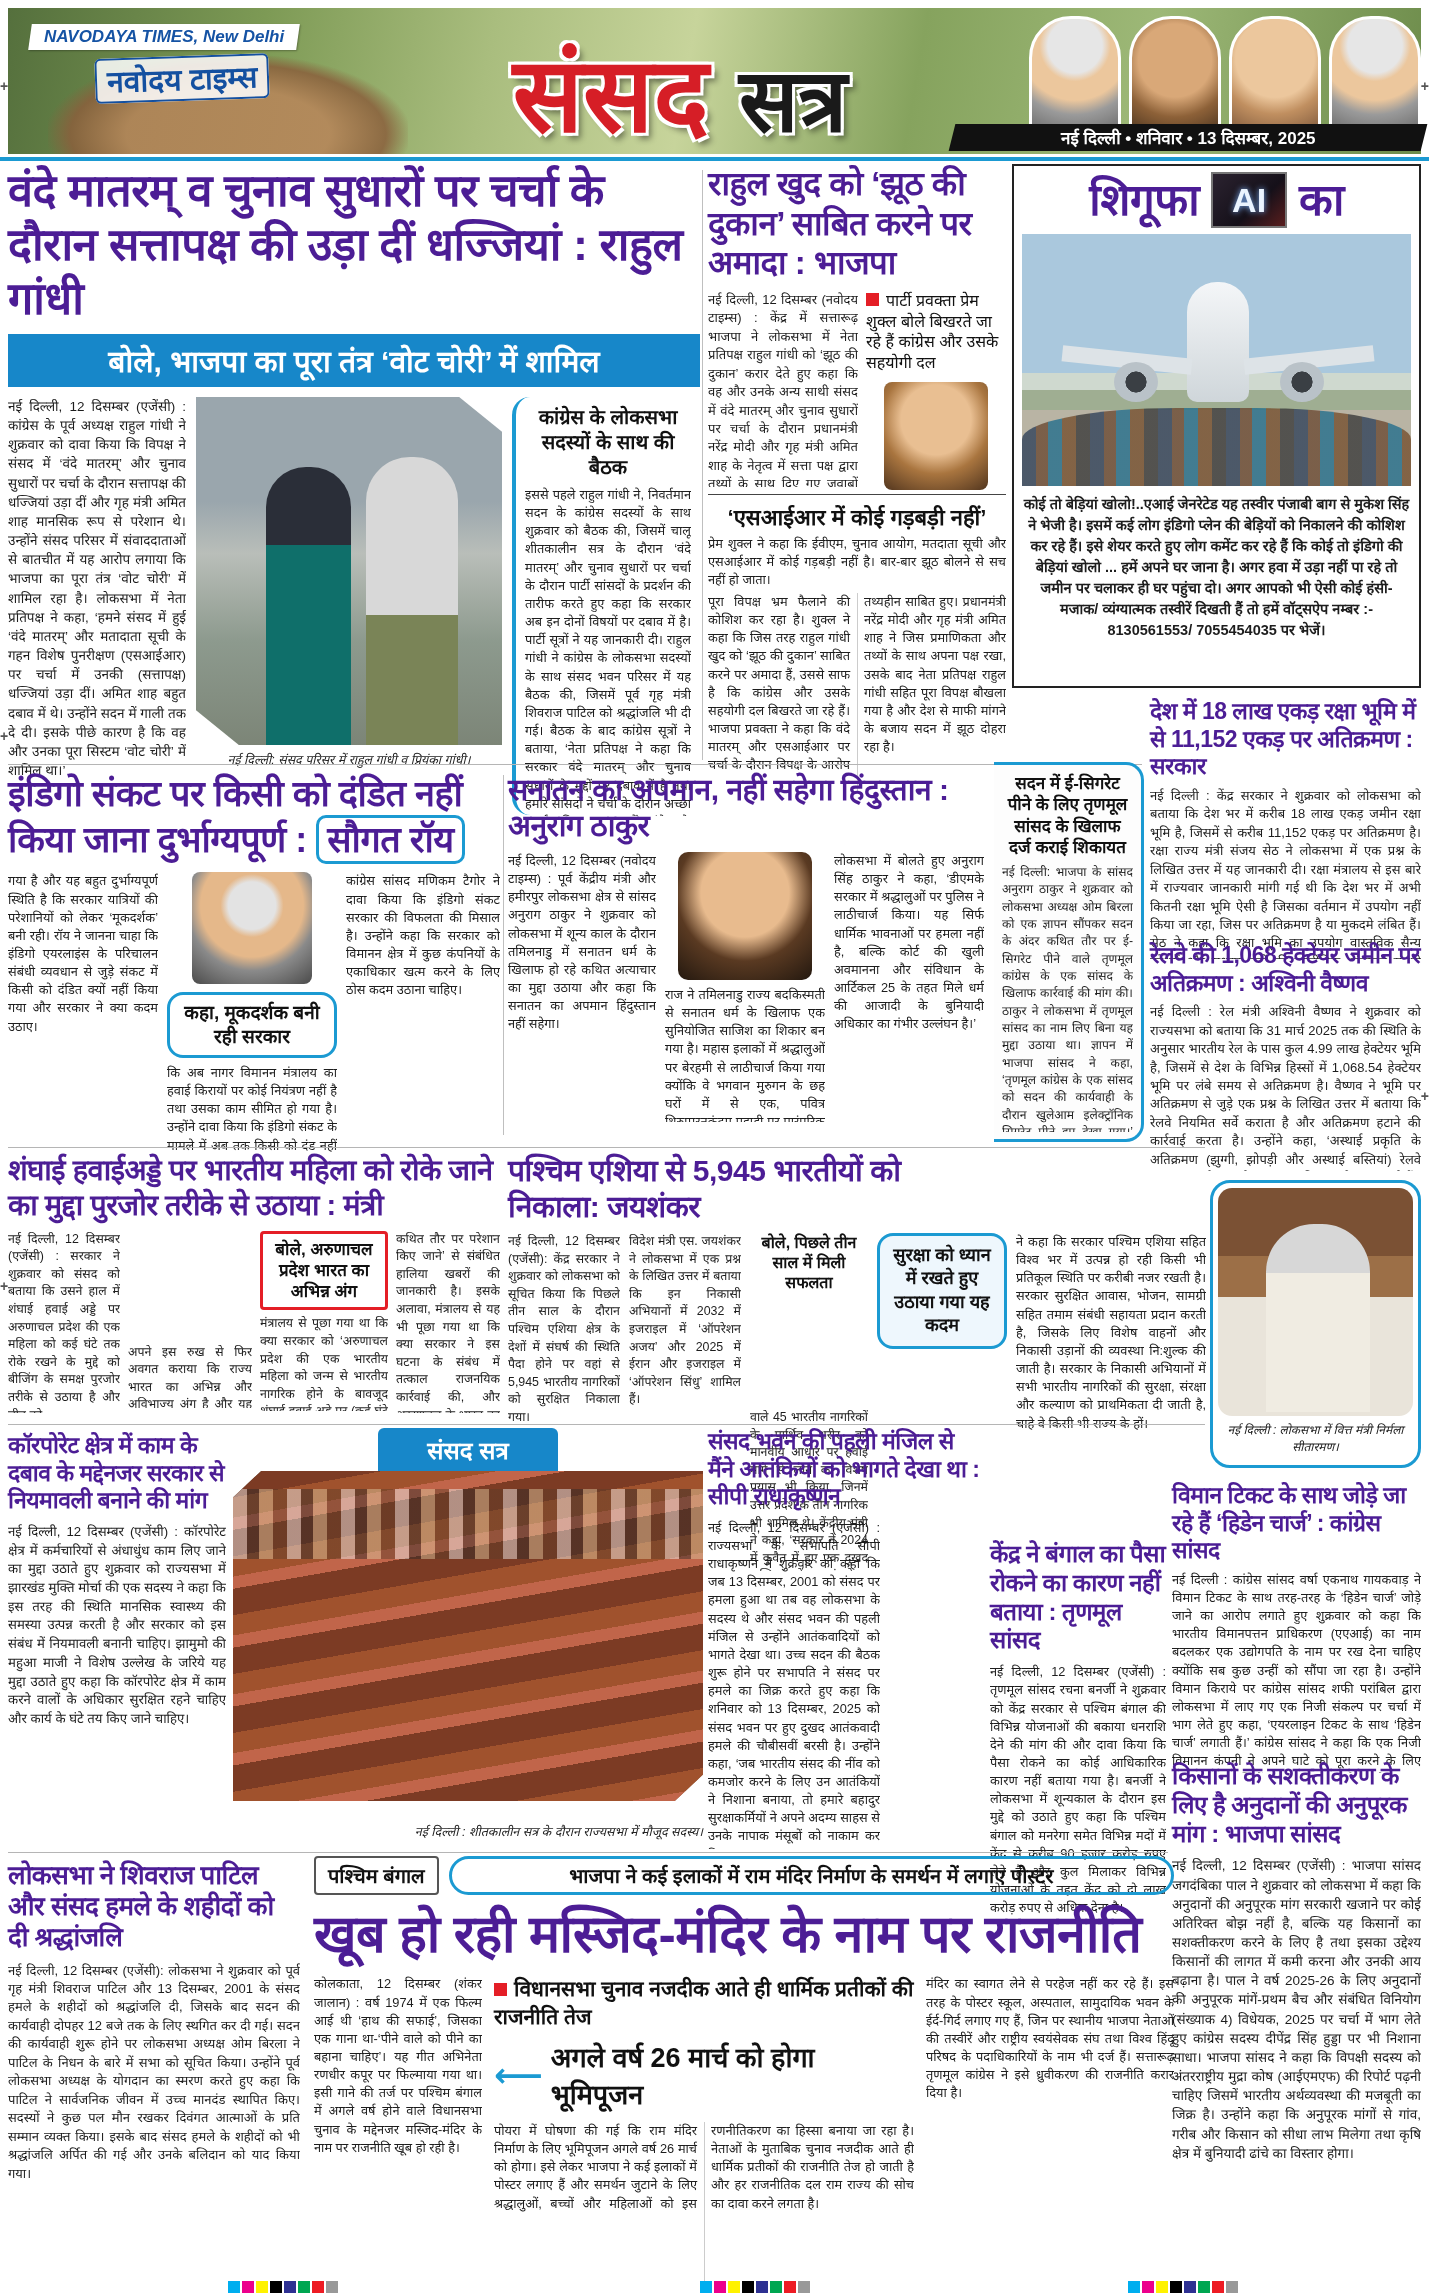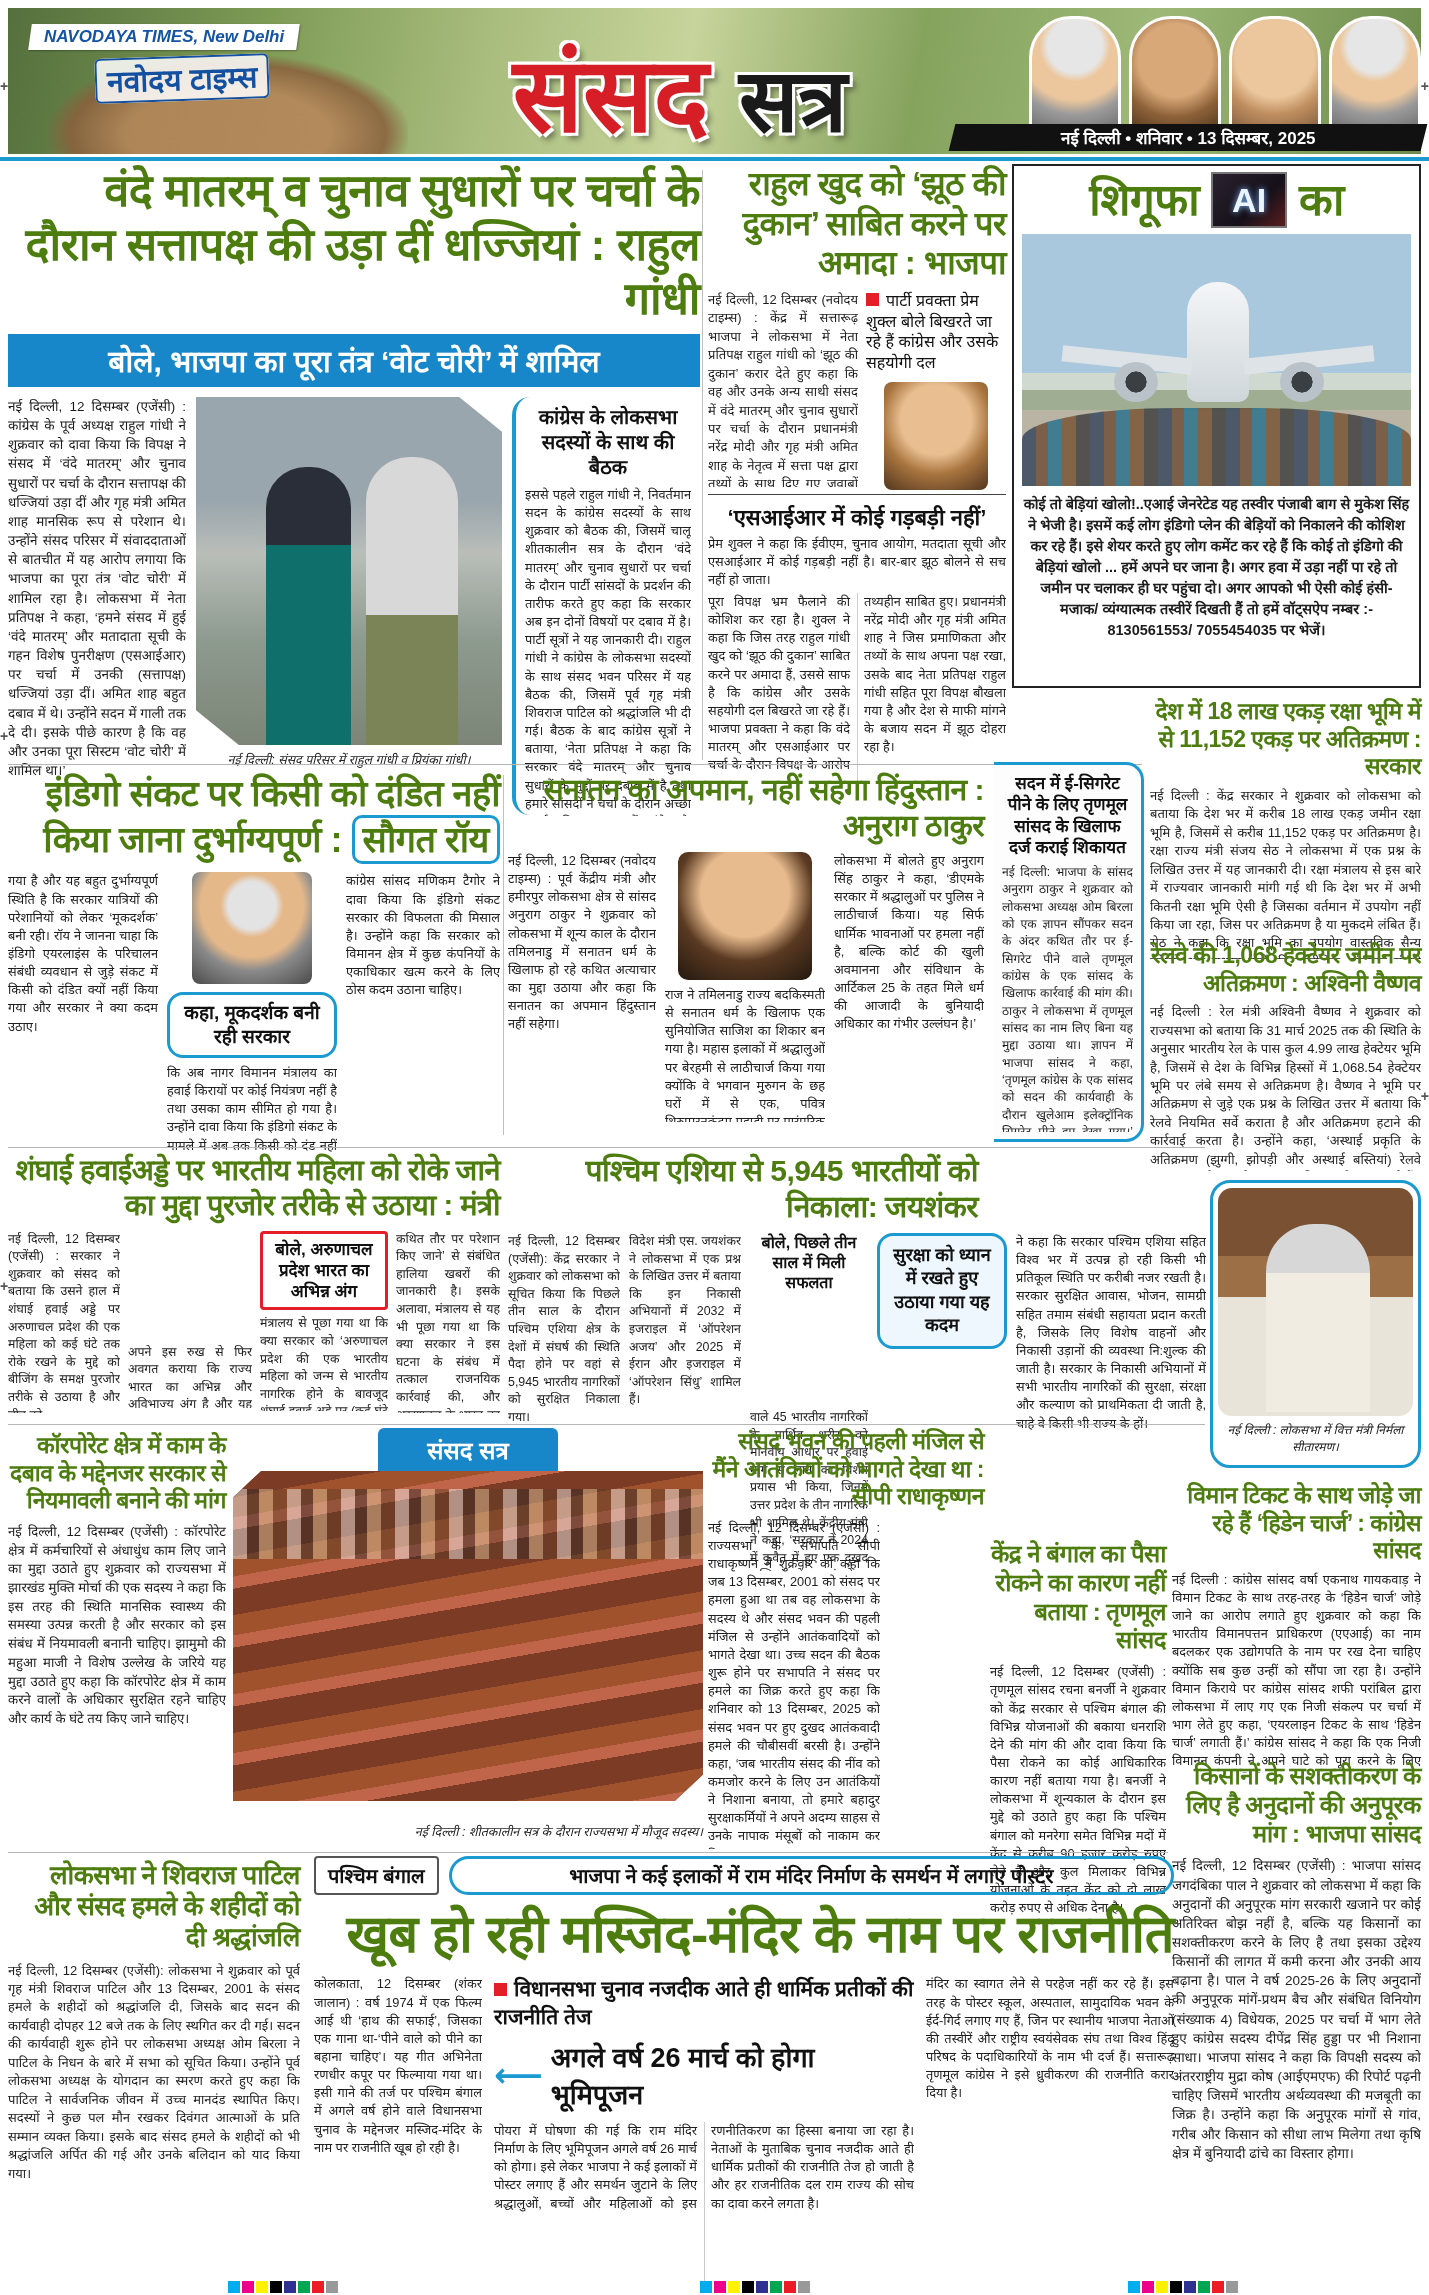--- a/index.html
+++ b/index.html
@@ -1,18 +1,18 @@
 <!DOCTYPE html>
 <html><head>
 <meta charset="utf-8">
 <style>
   html,body{margin:0;padding:0;background:#e8e8e8;font-family:"Liberation Sans","DejaVu Sans",sans-serif;}
   .page{position:relative;width:1429px;height:2295px;margin:0 auto;background:#ffffff;overflow:hidden;color:#111;}
   .abs{position:absolute;}
-  .hl{font-weight:800;color:#4d7c0f;text-align:right;line-height:1.2;letter-spacing:-0.5px;}
+  .hl{font-weight:800;color:#4c1d95;text-align:left;line-height:1.2;letter-spacing:-0.5px;}
   .bodytxt{font-size:13.5px;line-height:1.42;text-align:justify;color:#1d1d1d;overflow:hidden;}
   .cap{font-size:12.5px;font-style:italic;color:#222;}
   .vr{width:1px;background:#bfbfbf;}
   .hrline{height:1px;background:#b5b5b5;}
   .photo{overflow:hidden;position:relative;}
   .face{width:86px;height:122px;border:3px solid #fff;border-radius:42px 42px 6px 6px;
         background:radial-gradient(circle at 50% 32%,#ecc79d 0 42%,#c08f60 60%,#6e4c34 100%);}
   .face.grey{background:radial-gradient(circle at 50% 22%,#e6e6e6 0 26%,#ecc79d 34% 52%,#9a9a9a 66%,#5c5c5c 100%);}
   .subbar{background:#1787c9;color:#fff;font-weight:800;text-align:center;}
   .bluebox{border:3px solid #1b9ad2;border-radius:14px;background:#fff;}

